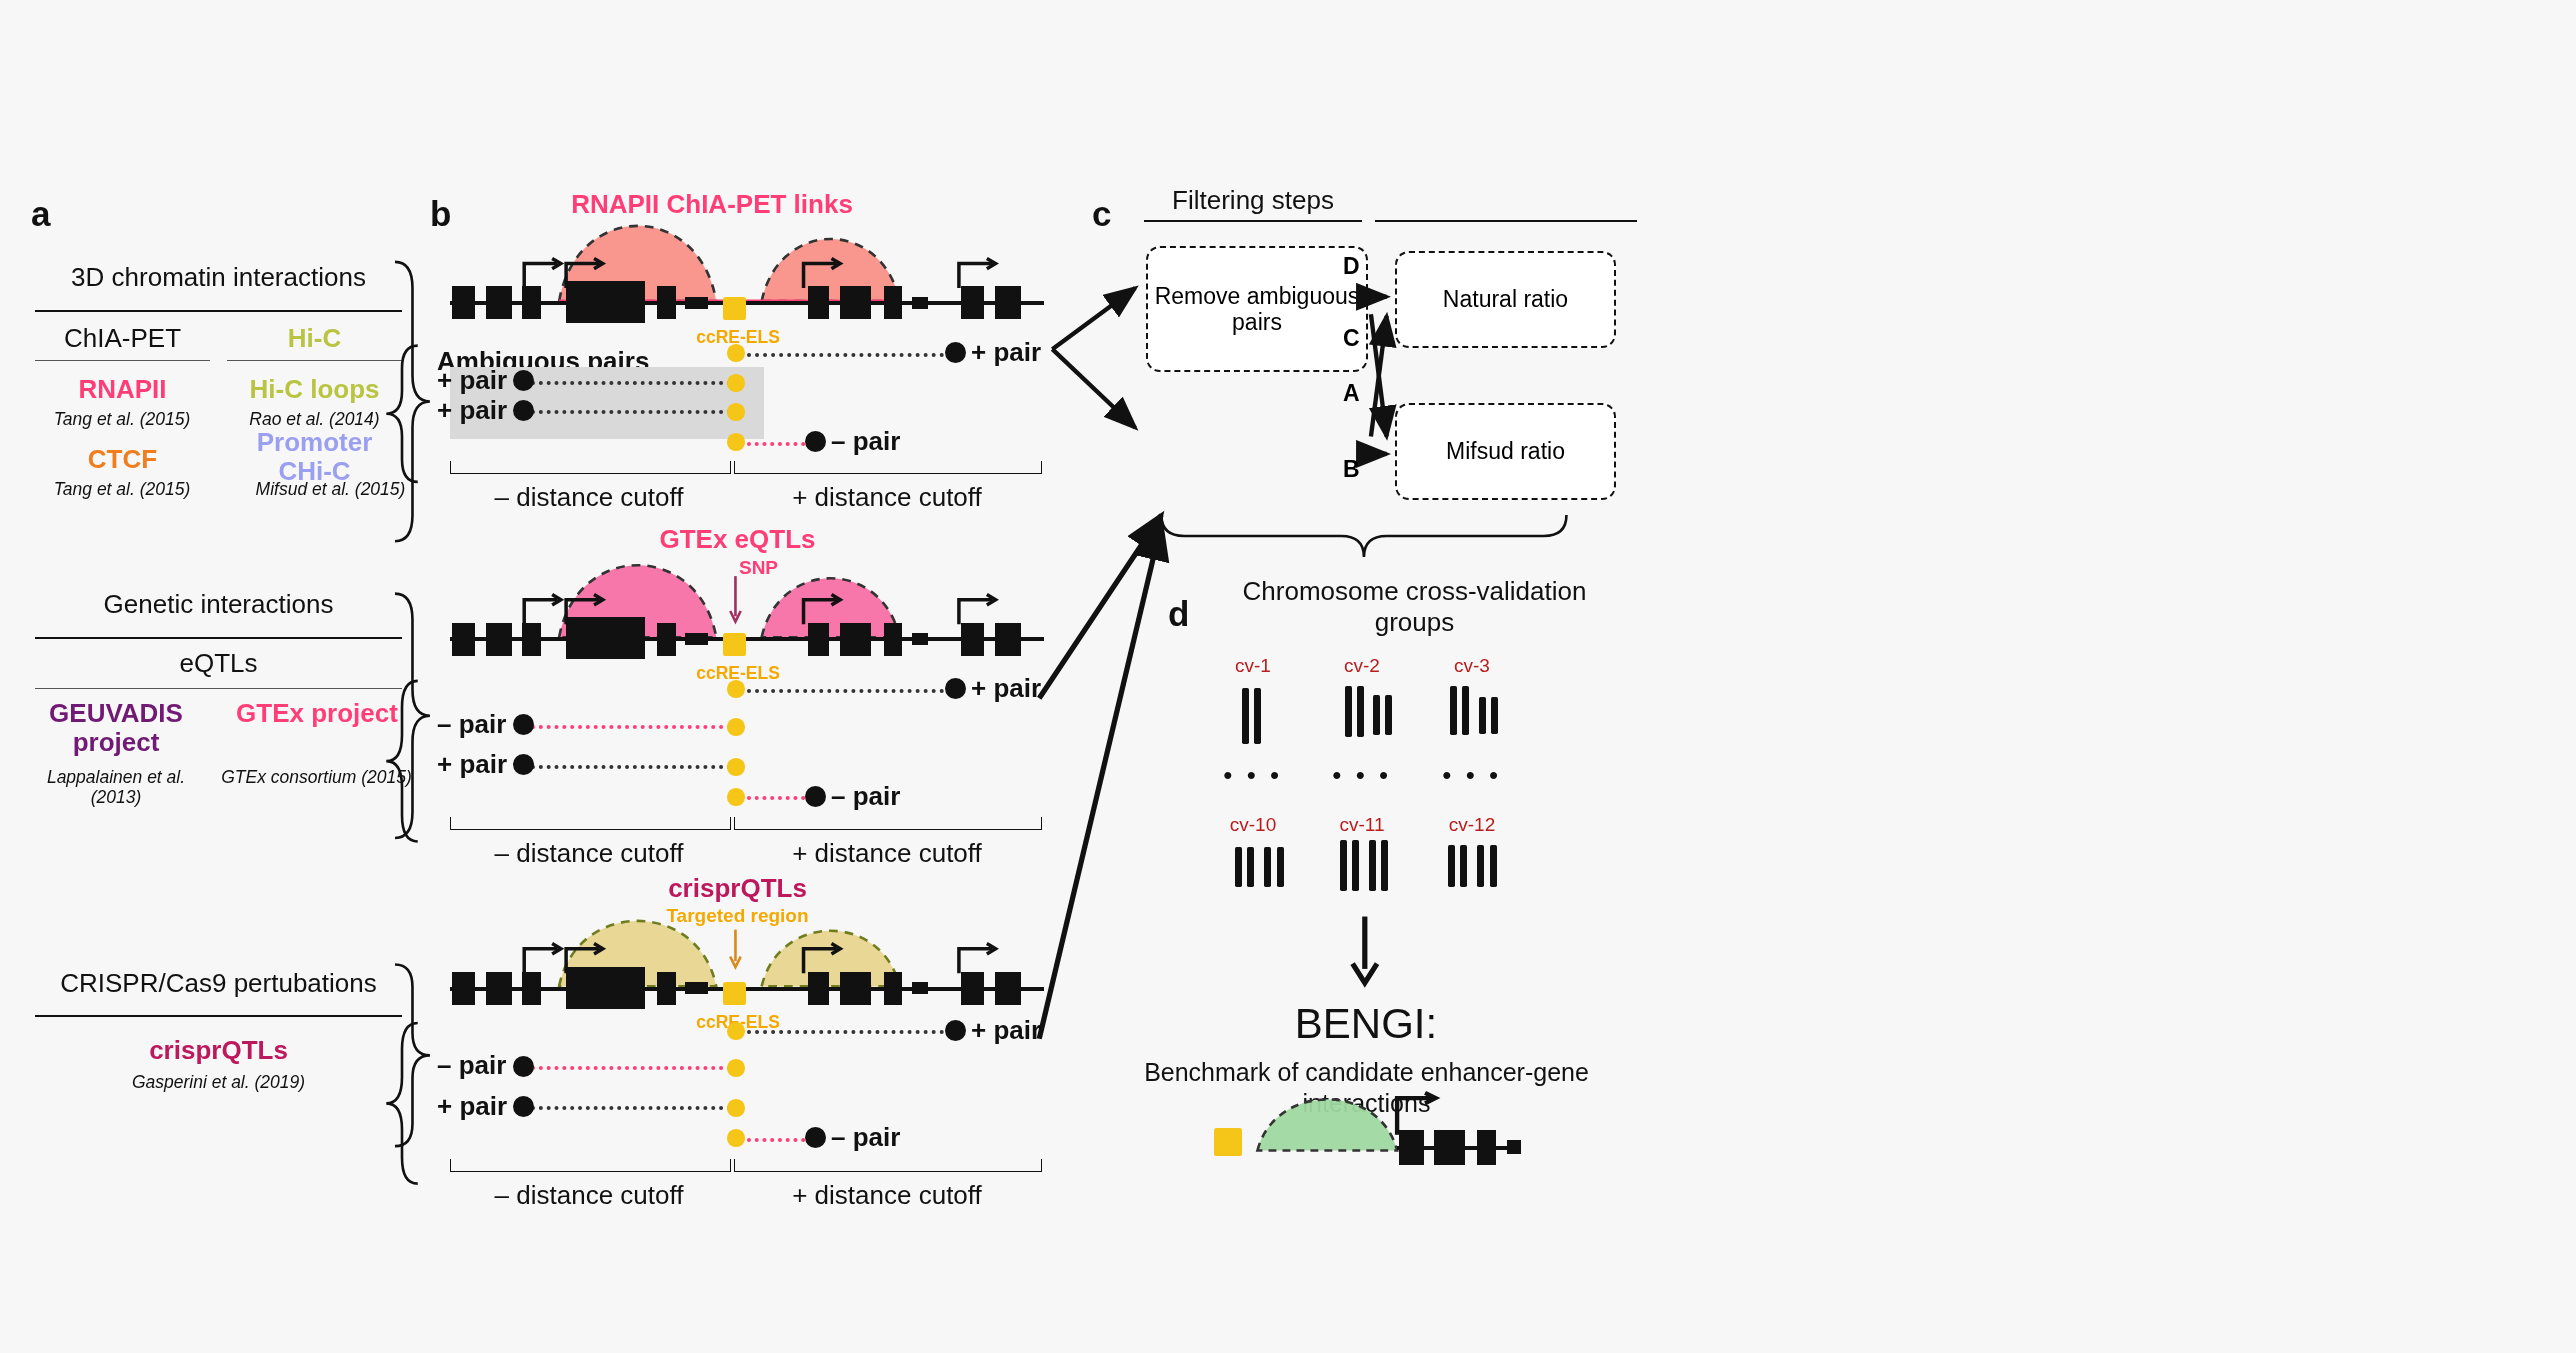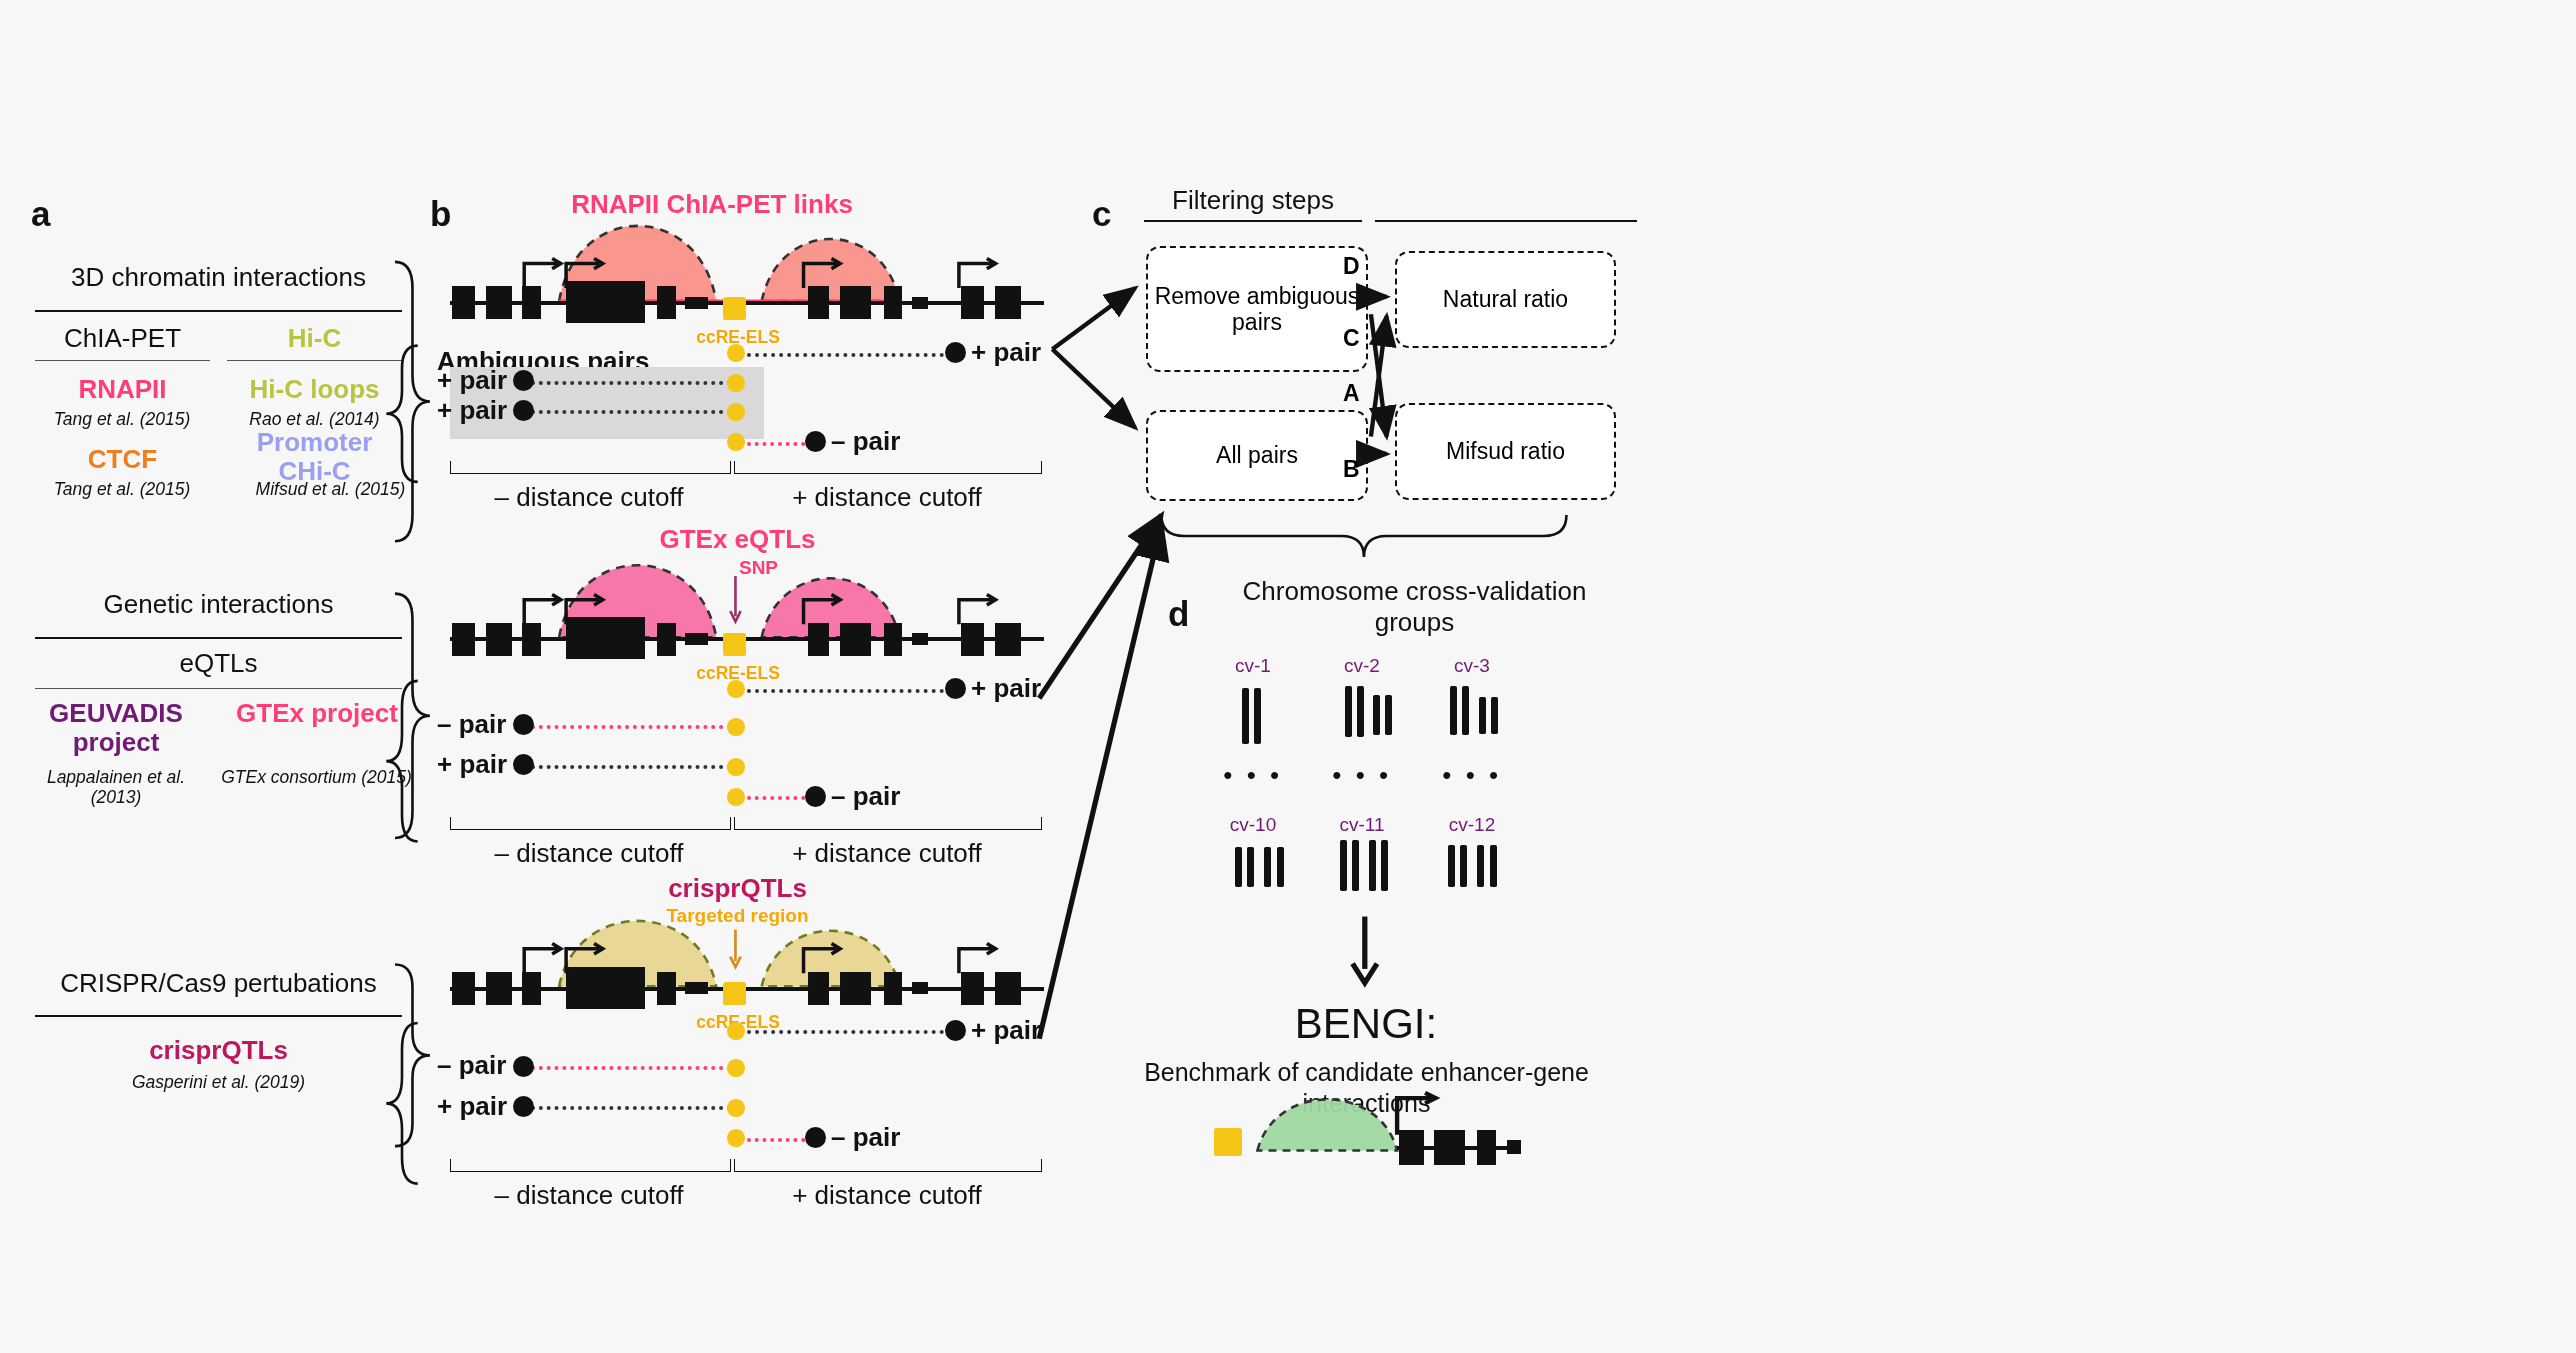--- a/index.html
+++ b/index.html
@@ -5,21 +5,21 @@
   html,body{margin:0;padding:0;}
   body{
     width:2576px;height:1353px;background:#f7f7f7;
     font-family:"Liberation Sans", sans-serif;
     position:relative;overflow:hidden;
   }
   .fig{position:absolute;left:0;top:0;width:2576px;height:1353px;}
   .abs{position:absolute;}
   .panel-letter{font-size:35px;font-weight:bold;color:#111;}
   .hd{font-size:26px;color:#111;}
-  .sm{font-size:19px;color:#701a75;}
+  .sm{font-size:19px;color:#b91c1c;}
   .xsm{font-size:17.5px;color:#111;}
   .ctr{text-align:center;}
   .bold{font-weight:bold;}
   .ital{font-style:italic;}
   .rule{background:#111;height:1.7px;}
   .rule-thin{background:#555;height:1.3px;}
 
   
   .c-rnapii{color:#ff3d77;}
   .c-ctcf{color:#f07d1e;}
@@ -292,23 +292,20 @@
 
   <div class="abs panel-letter" style="left:1092px;top:194px;">c</div>
 
   <div class="abs hd ctr" style="left:1144px;top:185px;width:218px;">Filtering steps</div>
   <div class="abs rule" style="left:1144px;top:220px;width:218px;"></div>
   <div class="abs rule" style="left:1375px;top:220px;width:262px;"></div>
 
   <div class="boxdash" style="left:1146px;top:246px;width:218px;height:122px;">
     <span>Remove ambiguous pairs</span>
   </div>
-  <div class="boxdash" style="left:1146px;top:410px;width:218px;height:87px;">
-    <span>All pairs</span>
-  </div>
   <div class="boxdash" style="left:1395px;top:251px;width:217px;height:93px;">
     <span>Natural ratio</span>
   </div>
   <div class="boxdash" style="left:1395px;top:403px;width:217px;height:93px;">
     <span>Mifsud ratio</span>
   </div>
 
   <svg width="2576" height="1353" viewBox="0 0 2950 1550">
     <defs>
       <marker id="ah" markerWidth="10" markerHeight="10" refX="7" refY="3.2" orient="auto">

